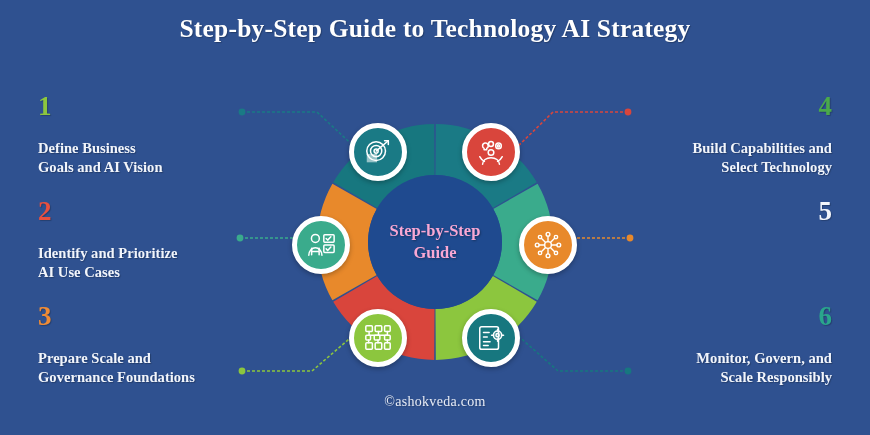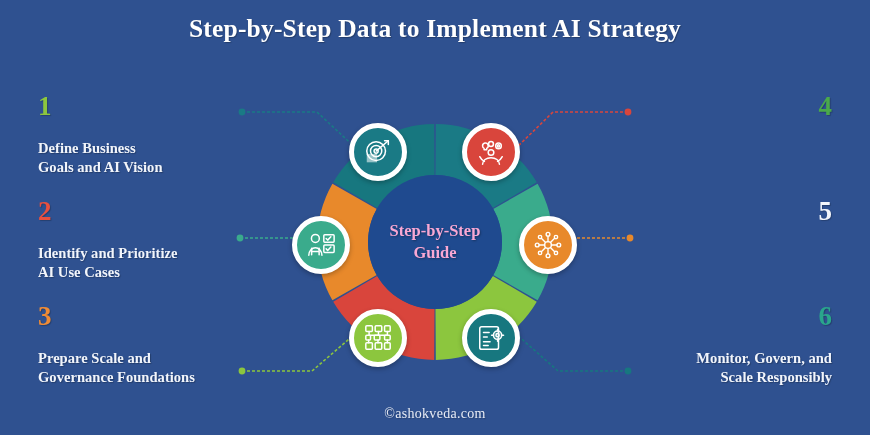--- a/index.html
+++ b/index.html
@@ -120,36 +120,36 @@
   .b2 { left: 462px; top: 123px; background: #d9453c; }
   .b3 { left: 519px; top: 216px; background: #e8892b; }
   .b4 { left: 462px; top: 309px; background: #17777f; }
   .b5 { left: 349px; top: 309px; background: #8cc63e; }
   .b6 { left: 292px; top: 216px; background: #3aab8c; }
 
   
   .watermark {
     position: absolute;
     left: 0; right: 0;
-    bottom: 13px;
+    bottom: 25px;
     text-align: center;
     font-family: "Liberation Serif", serif;
     font-size: 14px;
     color: #e8ecf5;
     letter-spacing: 0.3px;
     text-shadow: 1px 1px 1px rgba(0,0,0,0.2);
   }
 </style>
 </head>
 <body>
 
 <div id="infographic">
 
   <div class="title-block">
-    <div class="title-line">Step-by-Step Data to Implement AI Strategy</div>
+    <div class="title-line">Step-by-Step Guide to Technology AI Strategy</div>
   </div>
 
   <svg id="connectors" viewBox="0 0 870 435">
 
     <g>
       <polyline points="242,112 317,112 360,152" fill="none" stroke="#1a7a85" stroke-width="1.6" stroke-dasharray="3 2"></polyline>
       <circle cx="242" cy="112" r="3.4" fill="#1a7a85"></circle>
     </g>
 
     <g>
@@ -189,20 +189,22 @@
 AI Use Cases</div>
   </div>
   <div class="step step-left s3">
     <div class="step-num" style="color: rgb(239, 139, 53);">3</div>
     <div class="step-text">Prepare Scale and
 Governance Foundations</div>
   </div>
 
   <div class="step step-right s4">
     <div class="step-num" style="color: rgb(74, 169, 74);">4</div>
+    <div class="step-text">Build Capabilities and
+Select Technology</div>
   </div>
   <div class="step step-right s5">
     <div class="step-num" style="color: rgb(243, 246, 252);">5</div>
   </div>
   <div class="step step-right s6">
     <div class="step-num" style="color: rgb(42, 165, 140);">6</div>
     <div class="step-text">Monitor, Govern, and
 Scale Responsibly</div>
   </div>
 

